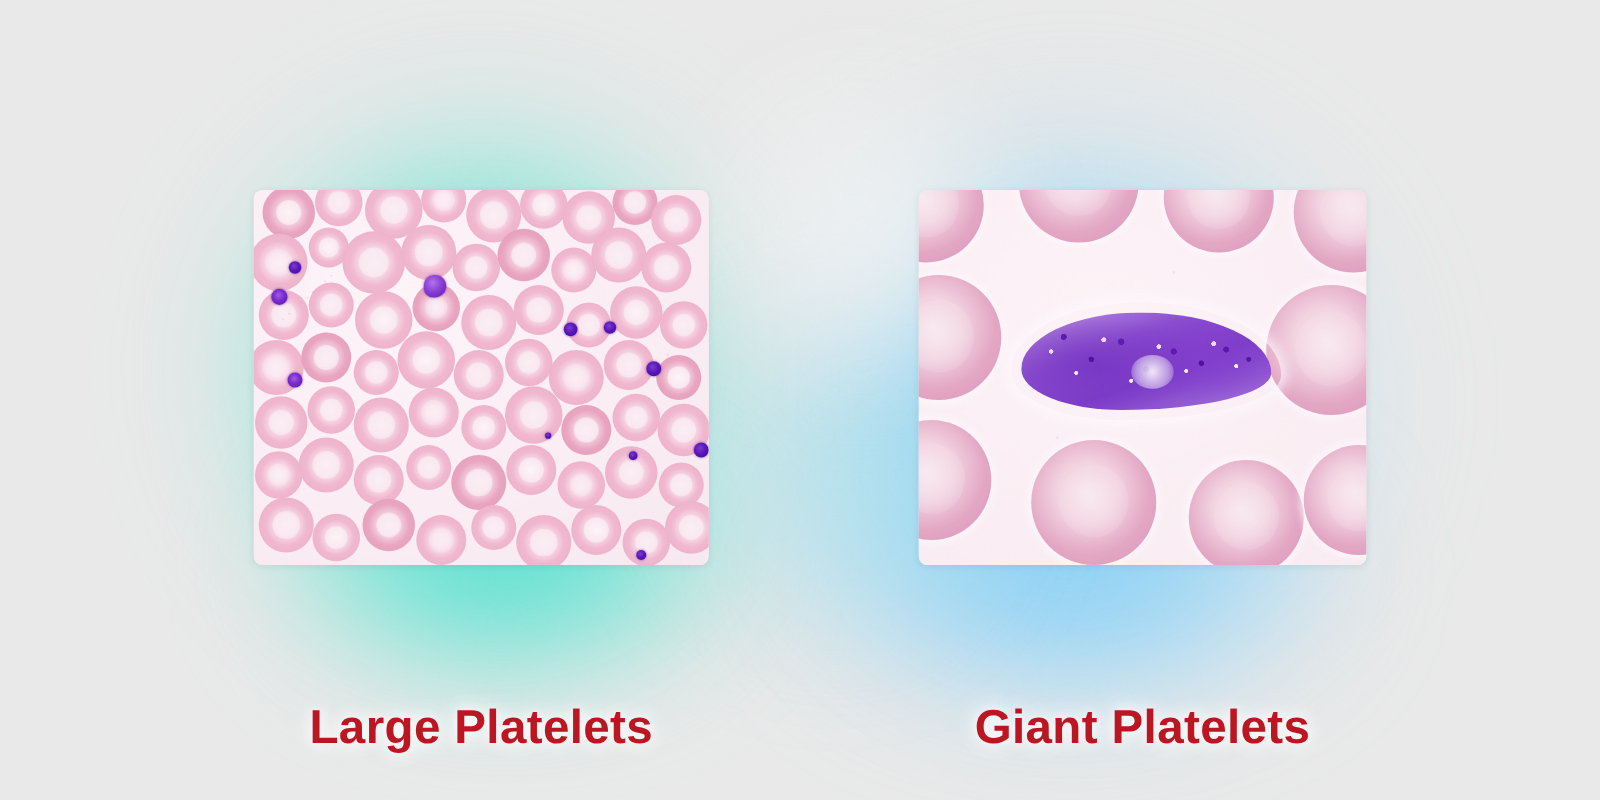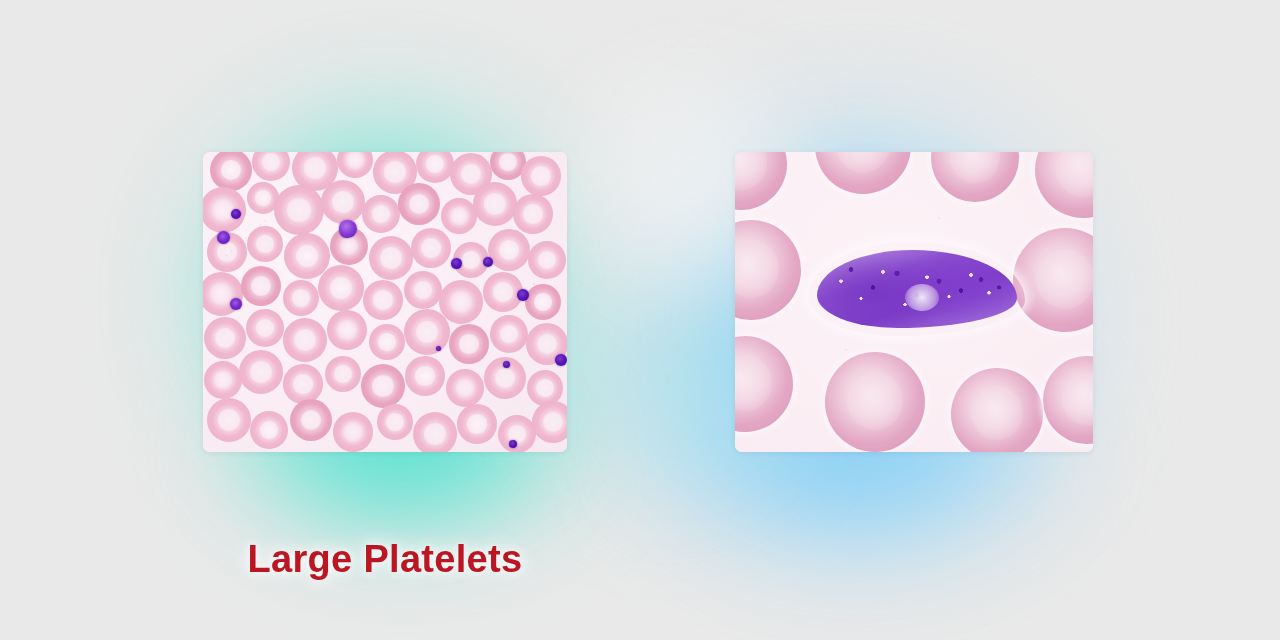--- a/index.html
+++ b/index.html
@@ -184,20 +184,21 @@
   
   .caption{
     position:absolute;text-align:center;
     font-weight:bold;font-size:38px;letter-spacing:.3px;
     color:#bb1622;
     text-shadow:
       0 0 10px rgba(255,255,255,.95),
       0 0 20px rgba(255,255,255,.85),
       0 0 30px rgba(255,255,255,.6);
     white-space:nowrap;
+    margin-top:23px;
   }
   #caption-left{left:203px;top:538px;width:364px;}
   #caption-right{left:735px;top:538px;width:358px;}
 </style>
 </head>
 <body>
 
 <div id="stage">
 
   <div class="glow glow-teal"></div>
@@ -308,14 +309,15 @@
       </div>
     <div id="giant" style="left: 82px; top: 98px; width: 200px; height: 78px;">
       <div class="body"></div>
       <div class="grain"></div>
       <div class="hollow"></div>
       <div class="halo"></div>
     </div>
   </div>
 
   <div class="caption" id="caption-left">Large Platelets</div>
+  <div class="caption" id="caption-right">Giant Platelets</div>
 
 </div>
 
 </body></html>

